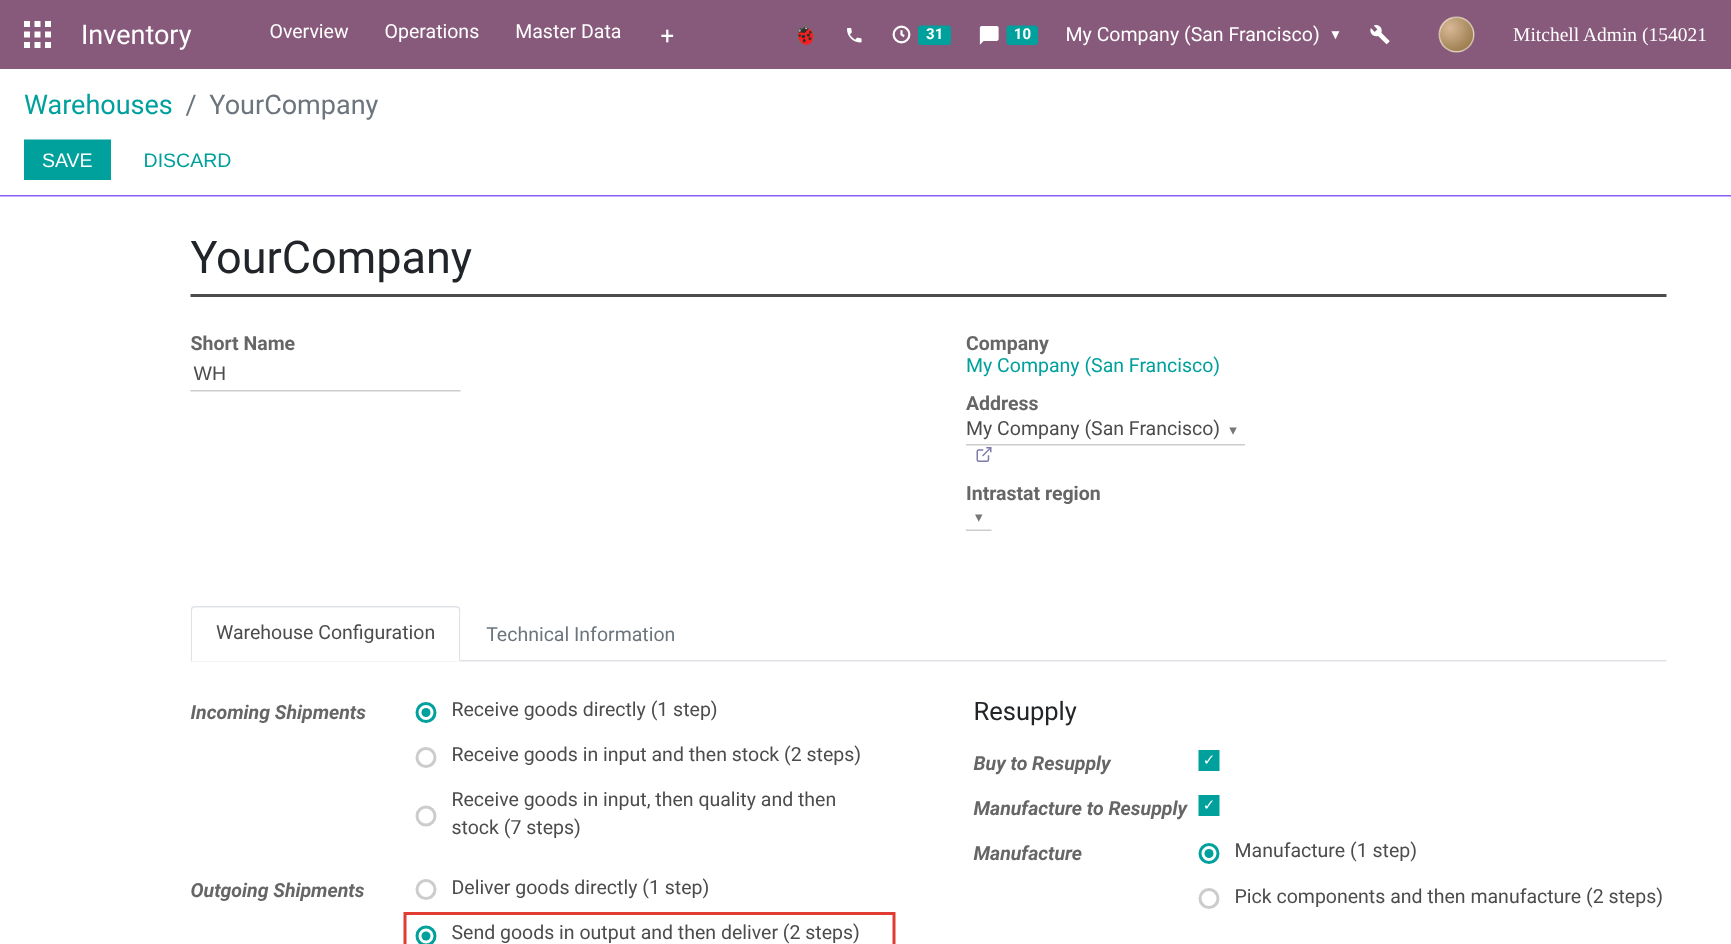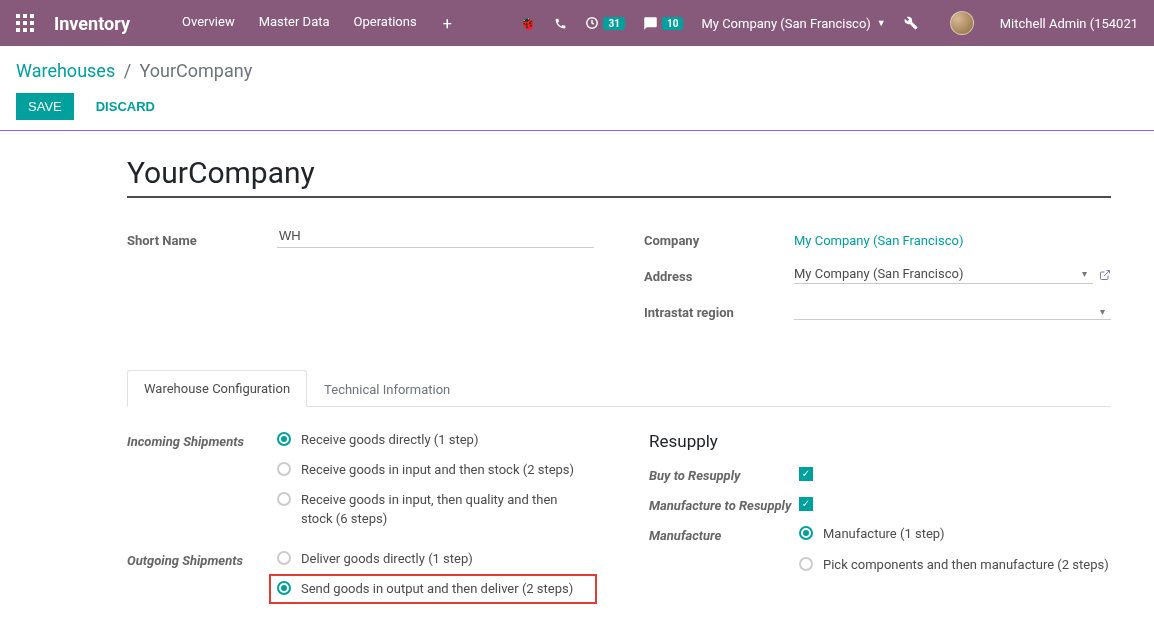--- a/index.html
+++ b/index.html
@@ -2,51 +2,51 @@
 <html><head>
 <meta charset="utf-8">
 <style>
 * { box-sizing: border-box; margin: 0; padding: 0; }
 body { font-family: -apple-system, BlinkMacSystemFont, "Segoe UI", Roboto, "Helvetica Neue", Arial, sans-serif; font-size: 13px; color: #4c4c4c; background: #fff; }
 
 
 .topnav { background: #875a7b; color: #fff; height: 46px; display: flex; align-items: center; padding: 0 16px; }
 .apps-icon { width: 18px; height: 18px; margin-right: 20px; cursor: pointer; }
 .apps-icon svg { fill: #fff; }
-.app-title { font-size: 18px; font-weight: 700; margin-right: 40px; }
+.app-title { font-size: 18px; font-weight: 400; margin-right: 40px; }
 .nav-links { display: flex; gap: 0; }
 .nav-link { color: #fff; padding: 12px 12px; font-size: 13px; cursor: pointer; }
 .nav-plus { color: #fff; padding: 12px 14px; font-size: 16px; cursor: pointer; }
 .nav-spacer { flex: 1; }
 .nav-icons { display: flex; align-items: center; gap: 18px; }
 .nav-icon { color: #fff; font-size: 14px; cursor: pointer; position: relative; display: flex; align-items: center; }
 .badge { background: #00a09d; color: #fff; font-size: 10px; padding: 1px 5px; border-radius: 2px; margin-left: 4px; font-weight: 700; }
 .company-switch { color: #fff; font-size: 13px; cursor: pointer; display: flex; align-items: center; }
 .caret-down { margin-left: 6px; font-size: 9px; }
 .avatar { width: 24px; height: 24px; border-radius: 50%; background: radial-gradient(circle at 30% 30%, #d9b896, #8a6d3b); margin-left: 14px; margin-right: 8px; border: 1px solid rgba(255,255,255,0.5); }
-.username { color: #fff; font-size: 13px; }
+.username { color: #fff; font-size: 13px; font-family: Liberation Serif, serif; }
 
 
 .control-panel { border-bottom: 1px solid #8b5cf6; padding: 8px 16px; }
 .breadcrumb { font-size: 18px; margin: 6px 0 12px 0; }
 .breadcrumb a { color: #00a09d; text-decoration: none; }
 .breadcrumb .sep { color: #6c757d; margin: 0 4px; }
 .breadcrumb .current { color: #6c757d; }
 .cp-buttons { display: flex; align-items: flex-start; gap: 10px; margin-bottom: 2px; }
 .btn-primary { background: #00a09d; color: #fff; border: none; padding: 6px 12px; font-size: 13px; font-weight: 500; cursor: pointer; text-transform: uppercase; }
-.btn-secondary { background: transparent; color: #00a09d; border: none; padding: 6px 12px; font-size: 13px; font-weight: 700; cursor: pointer; text-transform: uppercase; }
+.btn-secondary { background: transparent; color: #00a09d; border: none; padding: 6px 12px; font-size: 13px; font-weight: 400; cursor: pointer; text-transform: uppercase; }
 
 
 .form-container { display: flex; justify-content: center; padding: 0; }
 .sheet { width: 100%; max-width: 1100px; padding: 24px 16px 40px 100px; }
 .form-title { font-size: 30px; font-weight: 400; color: #212529; border-bottom: 2px solid #4c4c4c; padding-bottom: 6px; margin-bottom: 24px; }
 
 .form-row { display: flex; gap: 50px; }
 .form-col { flex: 1; }
-.field-row { display: flex; align-items: flex-end; margin-bottom: 10px; min-height: 26px; }
+.field-row { display: flex; align-items: flex-start; margin-bottom: 10px; min-height: 26px; flex-direction: column; }
 .field-label { width: 150px; font-weight: 700; color: #666; font-size: 13px; flex-shrink: 0; }
 .field-input { flex: 1; border: none; border-bottom: 1px solid #ccc; padding: 4px 2px; font-size: 13px; color: #4c4c4c; background: transparent; outline: none; }
 .field-link { color: #00a09d; font-size: 13px; }
 .field-m2o { flex: 1; display: flex; align-items: center; border-bottom: 1px solid #ccc; padding: 2px 0; }
 .field-m2o-text { flex: 1; font-size: 13px; color: #4c4c4c; }
 .m2o-caret { color: #777; font-size: 10px; margin: 0 6px; cursor: pointer; }
 .m2o-external { color: #7c7bad; font-size: 12px; cursor: pointer; margin-left: 6px; }
 
 
 .tabs { margin-top: 40px; display: flex; border-bottom: 1px solid #dee2e6; align-items: center; }
@@ -54,21 +54,21 @@
 .tab.active { color: #4c4c4c; border-color: #dee2e6; border-bottom: 1px solid #fff; background: #fff; border-radius: 3px 3px 0 0; }
 
 
 .tab-content { padding: 24px 0; }
 .section-row { display: flex; gap: 60px; }
 .section-col { flex: 1; }
 .section-title { font-size: 17px; color: #212529; margin-bottom: 14px; font-weight: 400; }
 .opt-row { display: flex; align-items: flex-start; margin-bottom: 10px; }
 .opt-label { width: 150px; font-weight: 700; color: #666; font-size: 13px; flex-shrink: 0; padding-top: 2px; line-height: 1.4; font-style: italic; }
 .opt-values { flex: 1; }
-.radio-item { display: flex; align-items: flex-start; margin-bottom: 12px; cursor: pointer; }
+.radio-item { display: flex; align-items: center; margin-bottom: 12px; cursor: pointer; }
 .radio-circle { width: 14px; height: 14px; border: 2px solid #ccc; border-radius: 50%; margin-right: 10px; flex-shrink: 0; margin-top: 1px; position: relative; }
 .radio-circle.checked { border-color: #00a09d; }
 .radio-circle.checked::after { content: ''; position: absolute; width: 6px; height: 6px; background: #00a09d; border-radius: 50%; top: 2px; left: 2px; }
 .radio-text { font-size: 13px; color: #4c4c4c; line-height: 1.4; }
 .checkbox-sq { width: 14px; height: 14px; background: #00a09d; color: #fff; display: inline-flex; align-items: center; justify-content: center; font-size: 10px; margin-right: 10px; }
 .highlight-box { border: 2px solid #e03c31; padding: 4px 6px; margin: -6px -8px 8px -8px; }
 
 </style>
 </head>
 <body>
@@ -83,22 +83,22 @@
         <rect width="4" height="4" x="7" y="7"></rect>
         <rect width="4" height="4" x="14" y="7"></rect>
         <rect width="4" height="4" x="0" y="14"></rect>
         <rect width="4" height="4" x="7" y="14"></rect>
         <rect width="4" height="4" x="14" y="14"></rect>
       </svg>
   </span>
   <span class="app-title">Inventory</span>
   <div class="nav-links">
     <span class="nav-link">Overview</span>
+    <span class="nav-link">Operations</span>
     <span class="nav-link">Master Data</span>
-    <span class="nav-link">Operations</span>
     <span class="nav-plus">+</span>
   </div>
   <div class="nav-spacer"></div>
   <div class="nav-icons">
     <span class="nav-icon">🐞</span>
     <span class="nav-icon">
       <svg width="13" height="13" viewBox="0 0 24 24" fill="#fff">
           <path d="M6.6 10.8c1.4 2.8 3.8 5.1 6.6 6.6l2.2-2.2c.3-.3.7-.4 1-.2 1.1.4 2.4.6 3.6.6.6 0 1 .4 1 1V20c0 .6-.4 1-1 1C10.6 21 3 13.4 3 4c0-.6.4-1 1-1h3.5c.6 0 1 .4 1 1 0 1.2.2 2.5.6 3.6.1.4 0 .8-.2 1l-2.3 2.2z"></path>
         </svg>
     </span>
@@ -196,21 +196,21 @@
               <div class="radio-item">
                 <span class="radio-circle checked"></span>
                 <span class="radio-text">Receive goods directly (1 step)</span>
               </div>
               <div class="radio-item">
                 <span class="radio-circle"></span>
                 <span class="radio-text">Receive goods in input and then stock (2 steps)</span>
               </div>
               <div class="radio-item">
                 <span class="radio-circle"></span>
-                <span class="radio-text">Receive goods in input, then quality and then stock (6 steps)</span>
+                <span class="radio-text">Receive goods in input, then quality and then stock (7 steps)</span>
               </div>
             </div>
           </div>
           <div class="opt-row">
             <span class="opt-label">Outgoing Shipments</span>
             <div class="opt-values">
               <div class="radio-item">
                 <span class="radio-circle"></span>
                 <span class="radio-text">Deliver goods directly (1 step)</span>
               </div>

